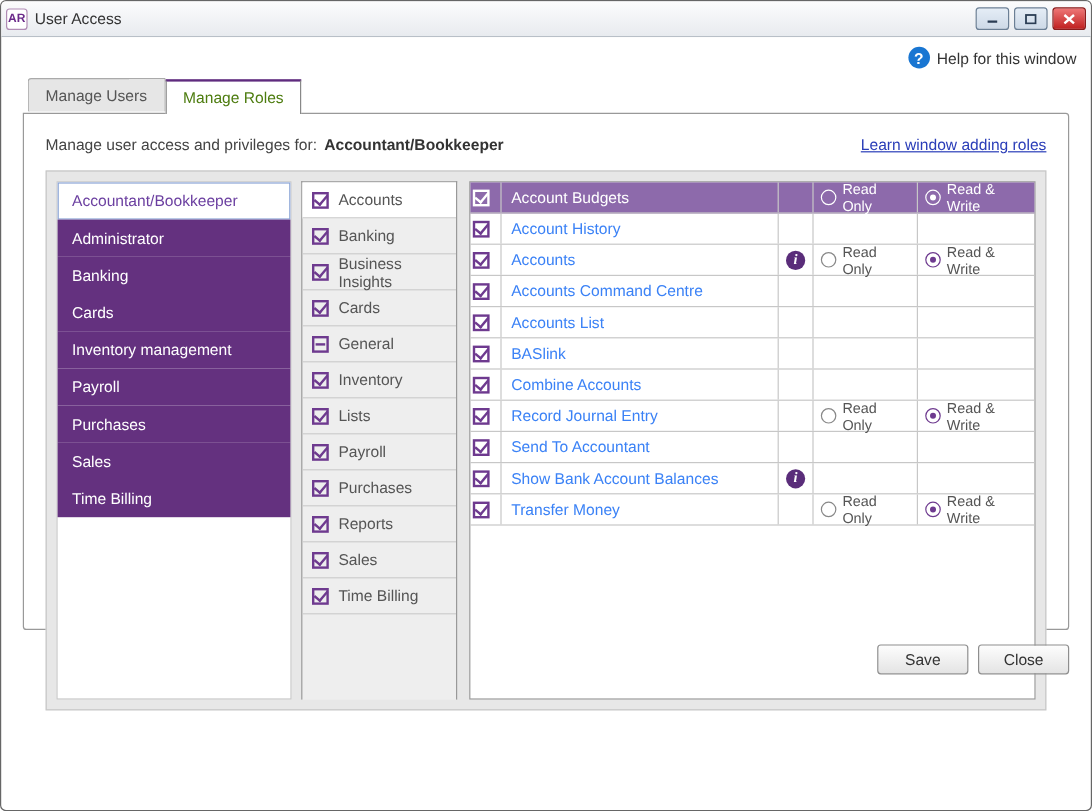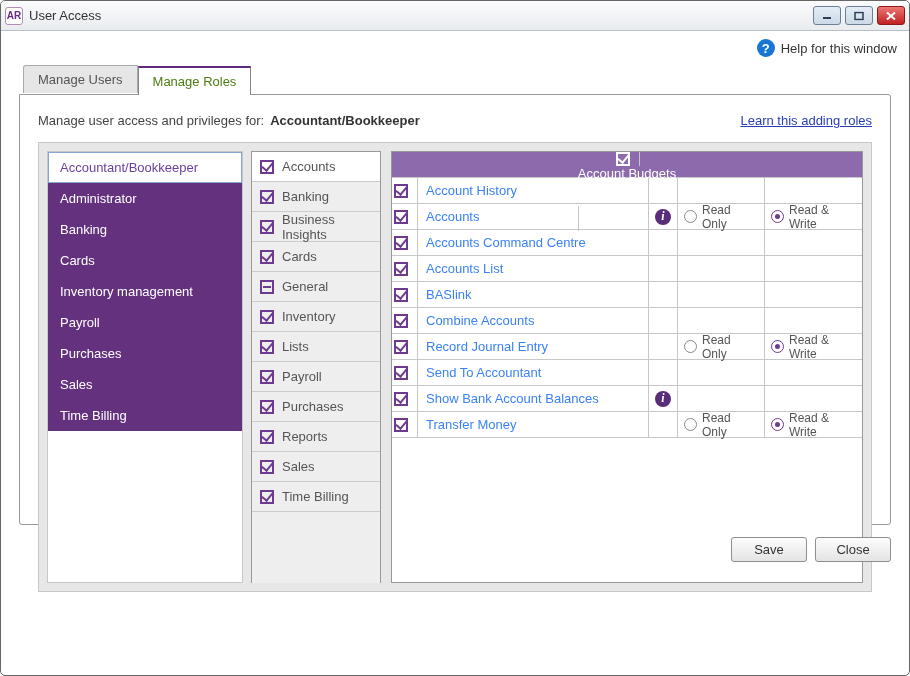--- a/index.html
+++ b/index.html
@@ -38,21 +38,21 @@
   .cat-list{width:130px;margin-left:8px;border:1px solid #999;border-bottom:none;background:#eee;}
   .cat-item{display:flex;align-items:center;height:30px;padding:0 8px;border-bottom:1px solid #ccc;}
   .cat-item.active{background:#fff;}
   .chk{width:14px;height:14px;border:2px solid #6e3a8f;margin-right:8px;position:relative;flex-shrink:0;}
   .chk.checked::after{content:"";position:absolute;left:2px;top:-2px;width:5px;height:9px;border:solid #6e3a8f;border-width:0 2.5px 2.5px 0;transform:rotate(40deg);}
   .chk.partial::after{content:"";position:absolute;left:1px;top:4px;width:8px;height:2px;background:#6e3a8f;}
   .cat-lbl{color:#555;}
   
   .perm-wrap{flex:1;margin-left:10px;border:1px solid #999;background:#fff;display:flex;flex-direction:column;}
   .perm-row{display:flex;align-items:center;height:26px;border-bottom:1px solid #c7c7c7;}
-  .perm-row.header{background:#8d6aab;color:#fff;flex-direction:column;}
+  .perm-row.header{background:#8d6aab;color:#fff;}
   .pc-chk{width:26px;display:flex;align-items:center;justify-content:center;border-right:1px solid #c7c7c7;height:100%;}
   .pc-name{flex:1;padding:0 8px;color:#3b82f6;}
   .perm-row.header .pc-name{color:#fff;}
   .pc-info{width:30px;display:flex;align-items:center;justify-content:center;border-left:1px solid #c7c7c7;border-right:1px solid #c7c7c7;height:100%;}
   .pc-ro{width:86px;padding:0 6px;display:flex;align-items:center;height:100%;}
   .pc-rw{width:98px;padding:0 6px;display:flex;align-items:center;border-left:1px solid #c7c7c7;height:100%;}
   .info-badge{width:16px;height:16px;border-radius:50%;background:#5a2d7a;color:#fff;font-style:italic;font-family:Georgia,serif;font-weight:bold;display:flex;align-items:center;justify-content:center;font-size:12px;}
   .radio{width:13px;height:13px;border:1.5px solid #888;border-radius:50%;margin-right:5px;position:relative;flex-shrink:0;}
   .radio.active{border-color:#6e3a8f;}
   .radio.active::after{content:"";position:absolute;left:2.5px;top:2.5px;width:5px;height:5px;border-radius:50%;background:#6e3a8f;}
@@ -97,21 +97,21 @@
 
 <div class="tabstrip" id="tabstrip">
     <div class="tab">Manage Users</div>
     <div class="tab active">Manage Roles</div>
   </div>
 
 <div class="tab-panel">
   <div class="heading-row">
     <span class="lbl">Manage user access and privileges for:</span>
     <span class="role-name">Accountant/Bookkeeper</span>
-    <span class="learn-link">Learn this adding roles</span>
+    <span class="learn-link">Learn window adding roles</span>
   </div>
 
   <div class="inner">
     <div class="cols">
       <div class="role-list" id="role-list">
           <div class="role-item selected">Accountant/Bookkeeper</div>
           <div class="role-item">Administrator</div>
           <div class="role-item">Banking</div>
           <div class="role-item">Cards</div>
           <div class="role-item">Inventory management</div>

